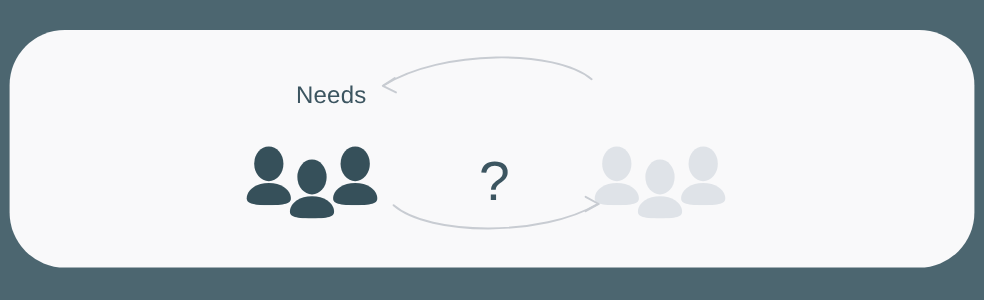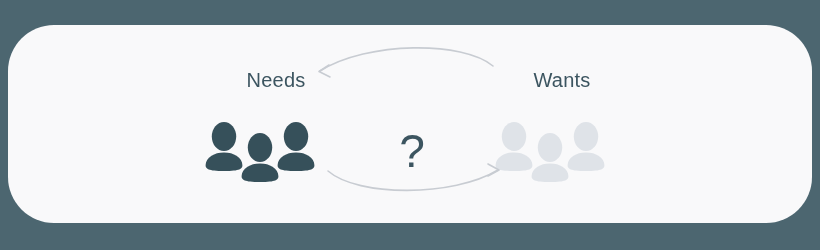--- a/index.html
+++ b/index.html
@@ -88,21 +88,20 @@
   }
 </style>
 </head>
 <body>
 
 <div id="stage">
   <div id="card">
 
     <div class="group-label" id="label-needs">Needs</div>
 
-    <div class="group-label" id="label-wants">Wants</div>
 
     <div class="people-group" id="group-needs">
       <div class="person p1">
         <svg viewBox="0 0 44 50" width="44" height="50" aria-hidden="true">
           <ellipse cx="22" cy="15.5" rx="12.2" ry="14.5" fill="#36505a"></ellipse>
           <path d="M22 31.5c-5.2 0-9.3 1.2-12.5 3.3C5.7 37.3 3.6 40.7 3.6 44.2c0 3.4 2.2 5.8 18.4 5.8s18.4-2.4 18.4-5.8c0-3.5-2.1-6.9-5.9-9.4C31.3 32.7 27.2 31.5 22 31.5z" fill="#36505a"></path>
         </svg>
       </div>
       <div class="person p2">
         <svg viewBox="0 0 44 50" width="44" height="50" aria-hidden="true">

